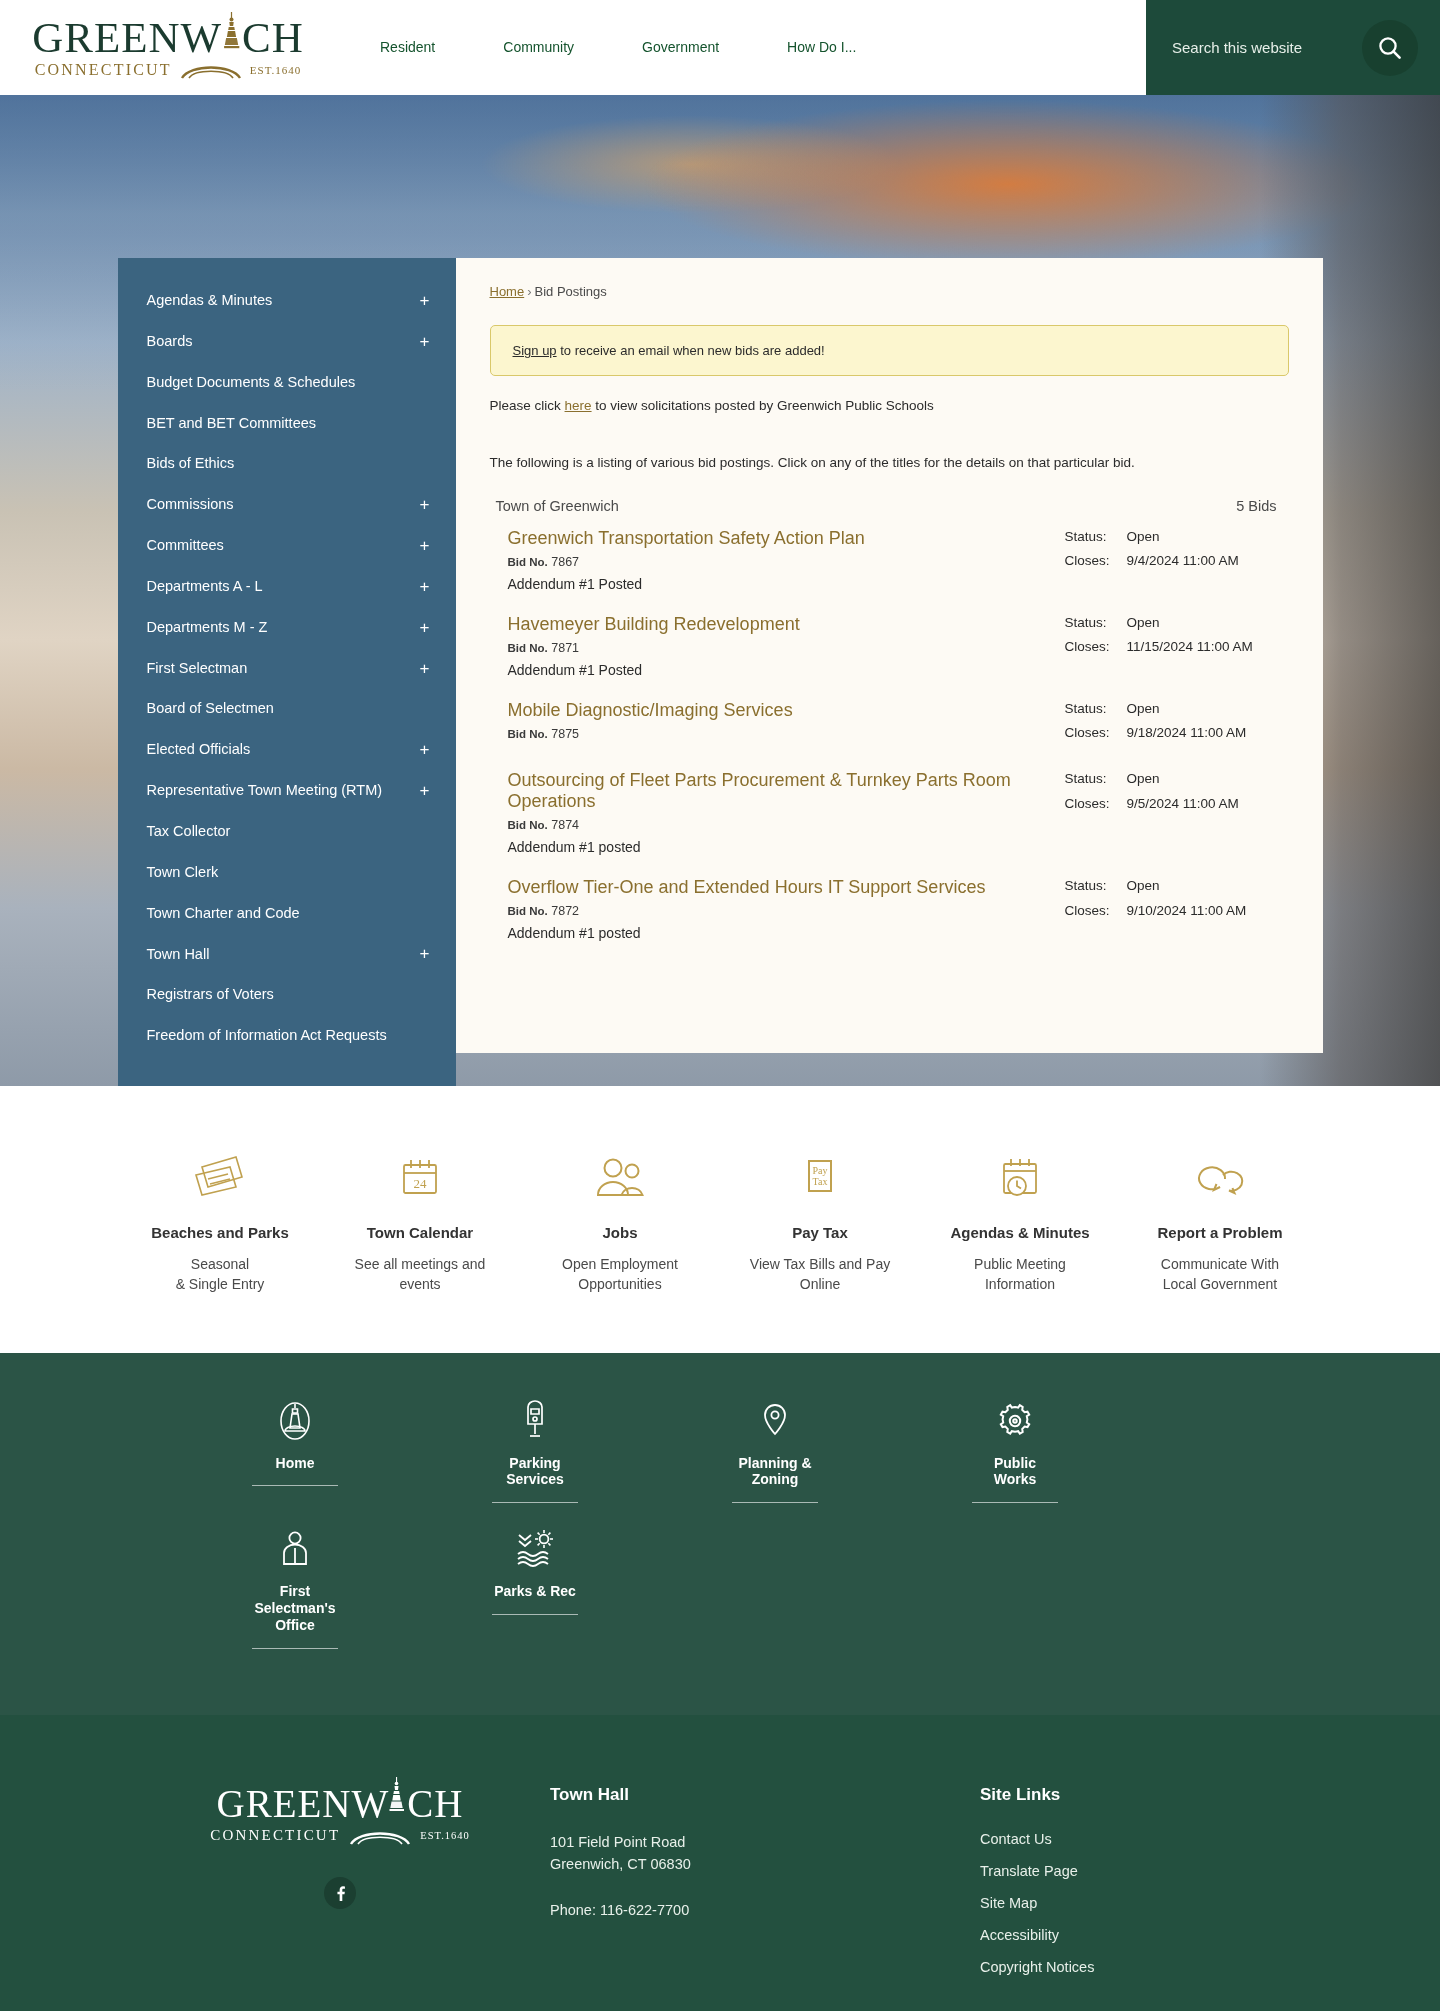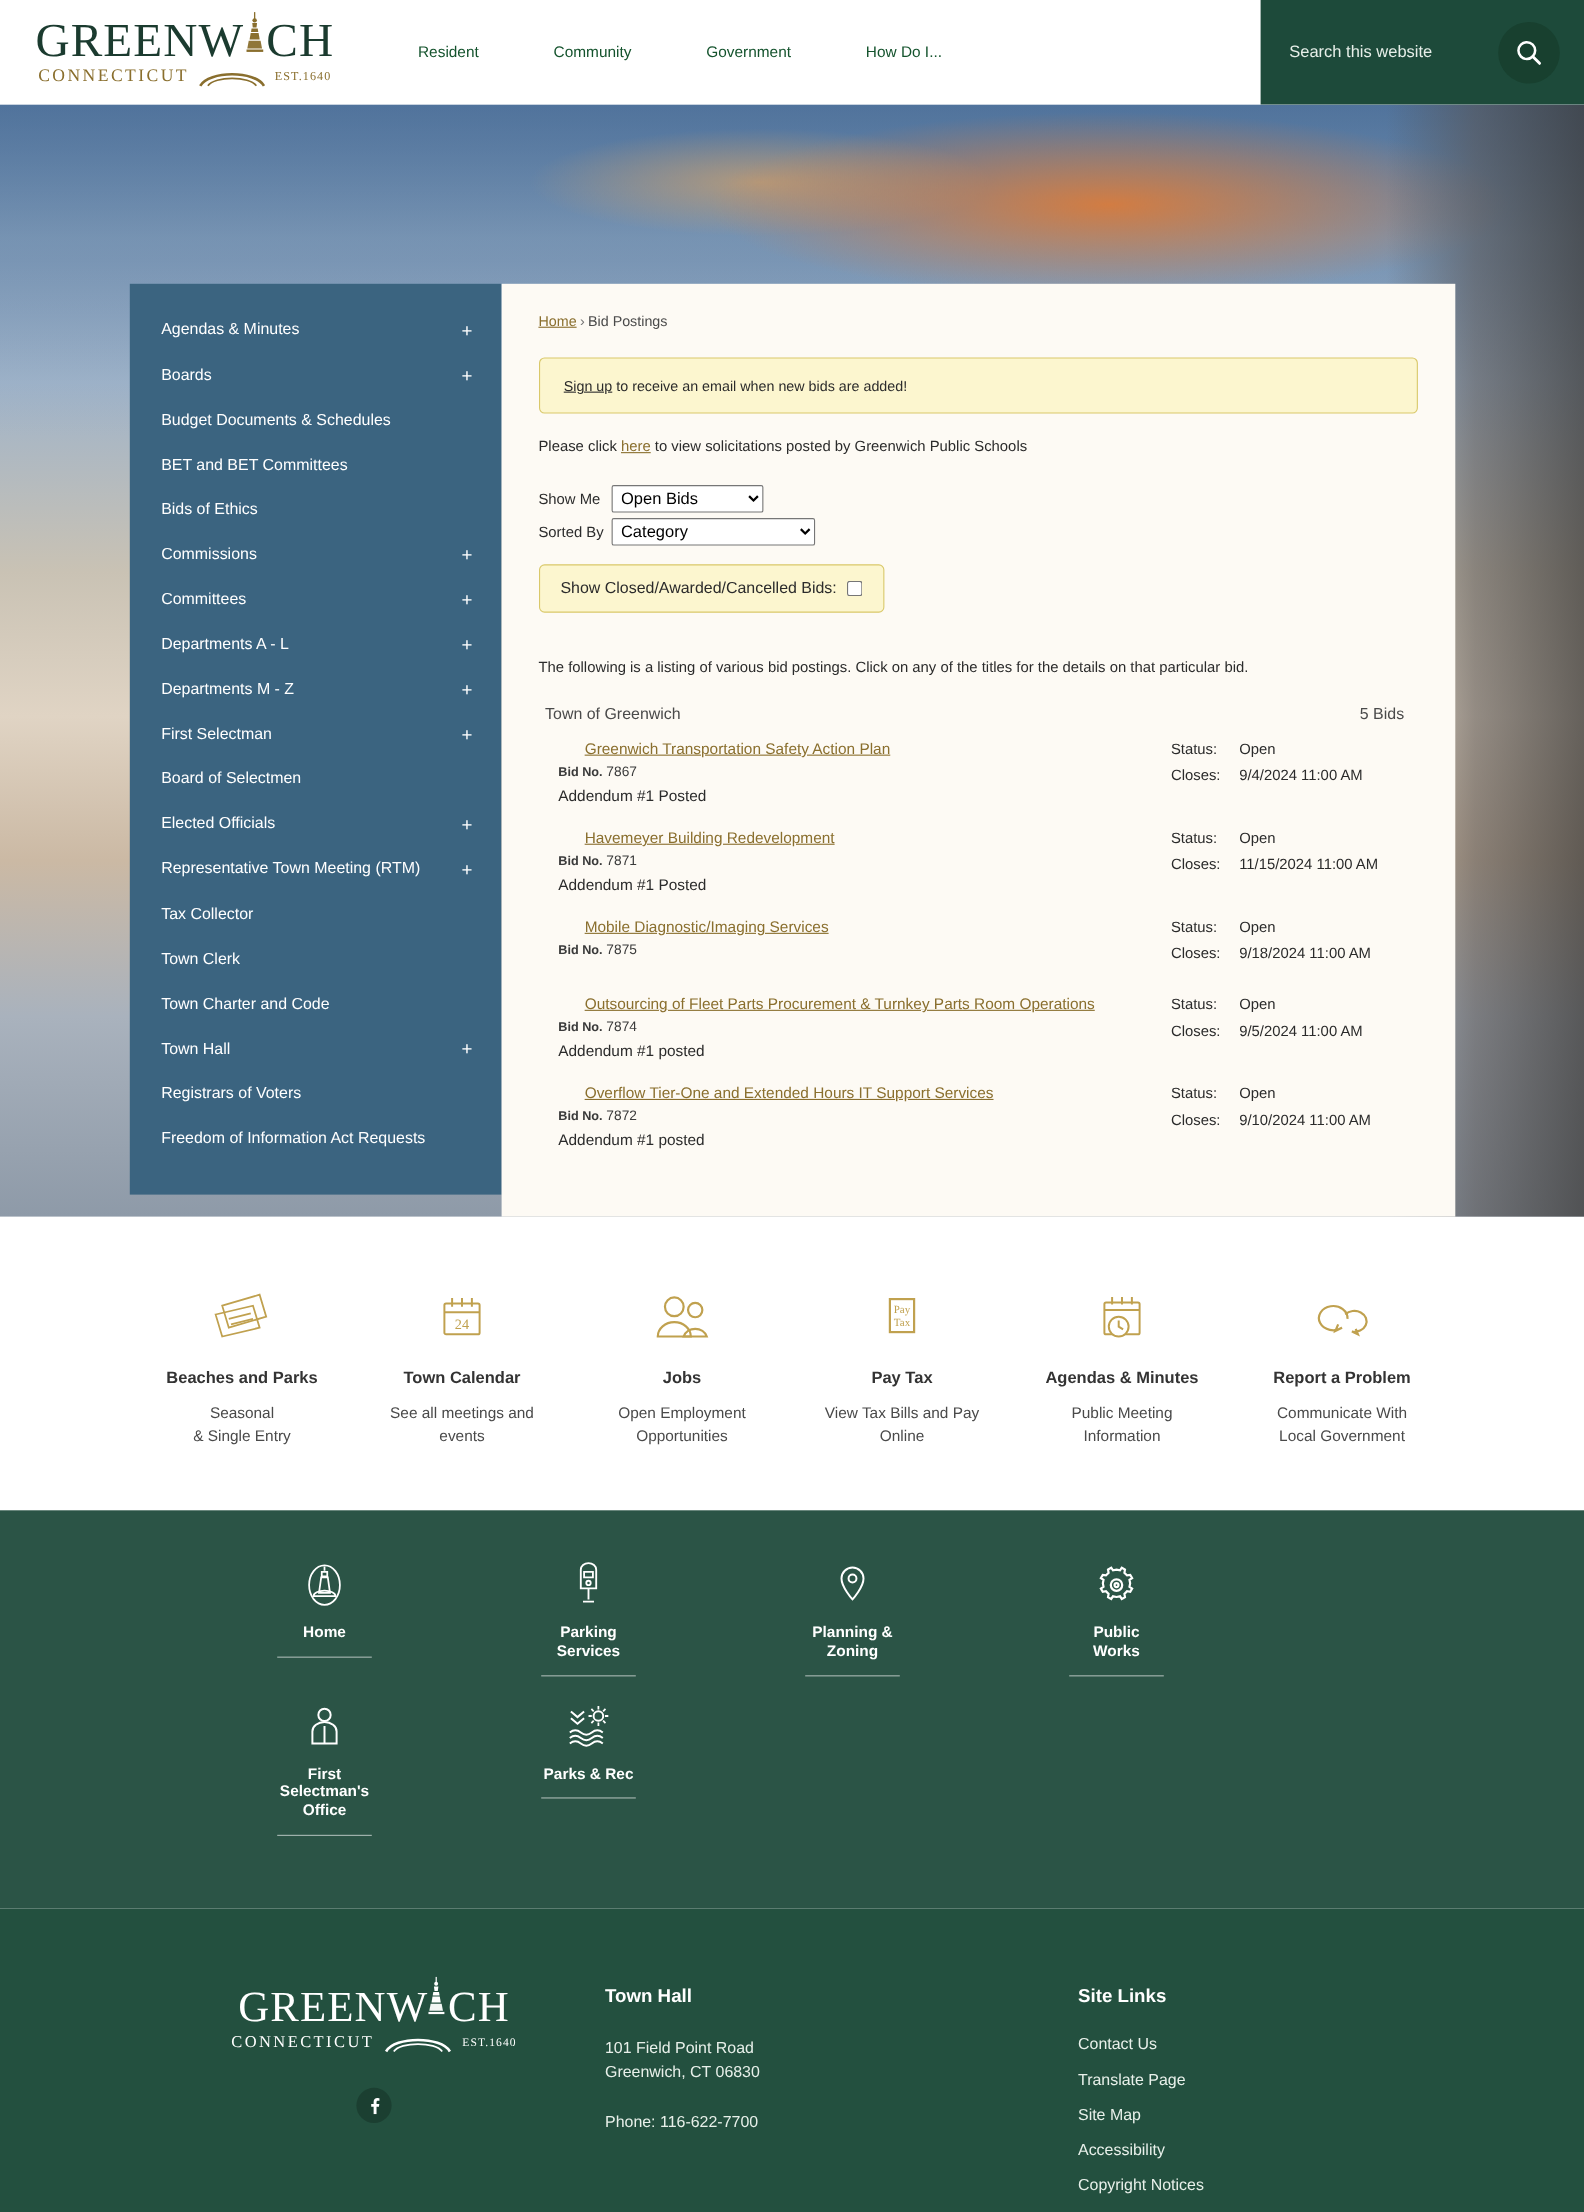--- a/index.html
+++ b/index.html
@@ -261,26 +261,24 @@
   }
 
   .bid-row {
     display: flex;
     padding: 0 12px 0 18px;
     margin-bottom: 22px;
   }
   .bid-left { flex: 1; padding-right: 22px; }
   .bid-title {
     color: #8a6f2e;
-    font-size: 14px;
-    text-decoration: underline;
+    font-size: 18px;
     cursor: pointer;
     display: inline-block;
     margin-bottom: 6px;
-    margin-left: 24px;
   }
   .bid-no {
     font-size: 12.5px;
     color: #3a3a3a;
     margin-bottom: 7px;
   }
   .bid-no b { font-size: 11.5px; }
   .bid-adden { font-size: 14px; color: #2b2b2b; }
   .bid-right { width: 212px; font-size: 13.5px; color: #2b2b2b; }
   .bid-meta {
@@ -539,38 +537,20 @@
       </div>
 
       <div class="notice">
         <a>Sign up</a><span> to receive an email when new bids are added!</span>
       </div>
 
       <div class="schools-line">
         <span>Please click </span><a>here</a><span> to view solicitations posted by Greenwich Public Schools</span>
       </div>
 
-      <div class="filters">
-        <div class="filter-row">
-          <span class="filter-label">Show Me</span>
-          <select class="sel-show">
-            <option>Open Bids</option>
-          </select>
-        </div>
-        <div class="filter-row">
-          <span class="filter-label">Sorted By</span>
-          <select class="sel-sort">
-            <option>Category</option>
-          </select>
-        </div>
-        <div class="closed-box">
-          <span>Show Closed/Awarded/Cancelled Bids:</span>
-          <input type="checkbox" style="">
-        </div>
-      </div>
 
       <div class="listing-intro">The following is a listing of various bid postings. Click on any of the titles for the details on that particular bid.</div>
 
       <div class="group-head">
         <span>Town of Greenwich</span>
         <span>5 Bids</span>
       </div>
 
       <div class="bid-row">
         <div class="bid-left">

